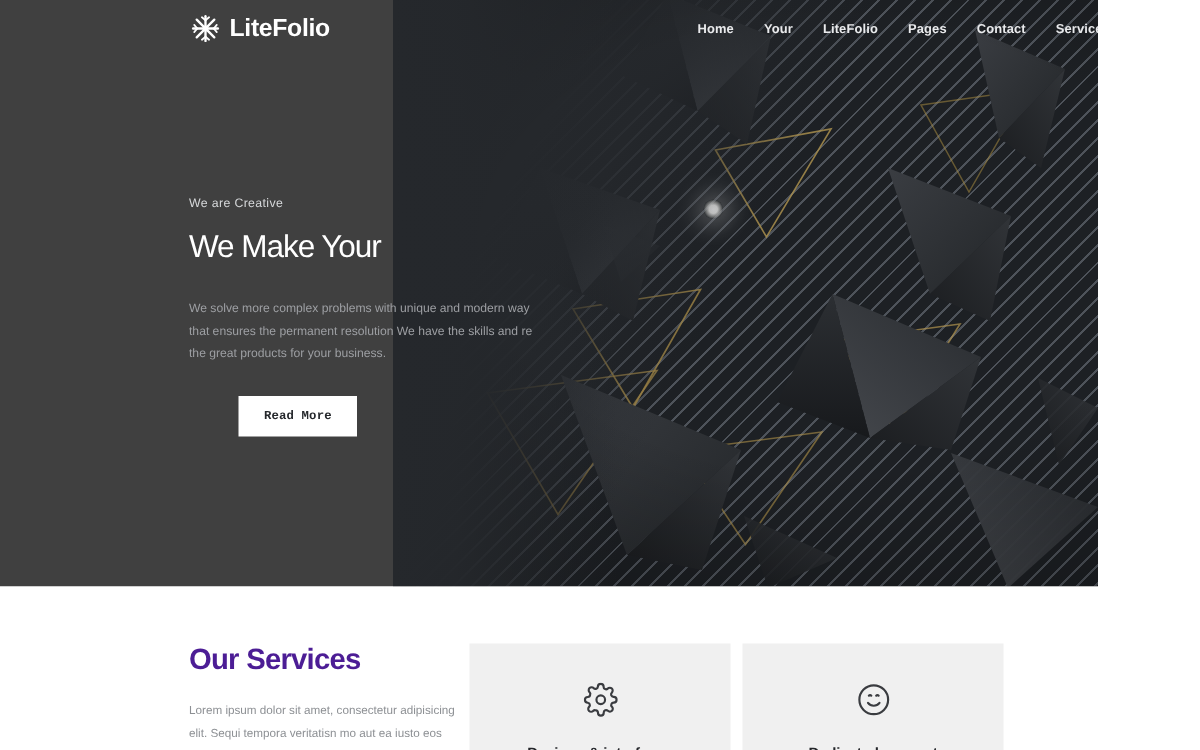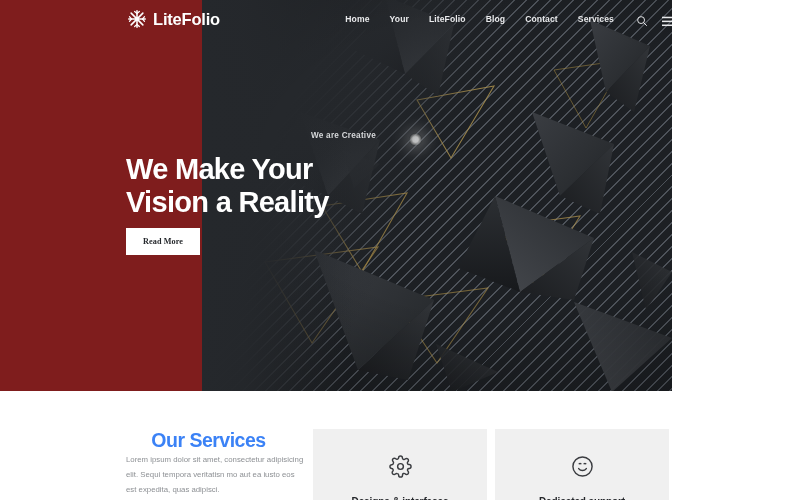--- a/index.html
+++ b/index.html
@@ -9,22 +9,22 @@
     background:#ffffff;
     -webkit-font-smoothing:antialiased;
   }
 
   
   .page { position:relative; width:800px; height:500px; overflow:hidden; }
 
   
   .hero {
     position:relative;
-    width:672px; height:391px;
-    background:#7f1d1d;
+    width:732px; height:391px;
+    background:#404040;
     overflow:hidden;
   }
 
   
   .hero-art {
     position:absolute; top:0; right:0;
     width:470px; height:391px;
     background:#1d2024;
     overflow:hidden;
   }
@@ -75,21 +75,21 @@
   }
   .brand-mark { width:22px; height:22px; position:relative; }
   .brand-name {
     color:#ffffff;
     font-size:16.5px;
     font-weight:700;
     letter-spacing:-0.2px;
   }
   .nav {
     display:flex; align-items:center;
-    margin-left:auto; margin-right:126px;
+    margin-left:auto; 
     gap:0px;
   }
   .nav a {
     color:#e9eaec;
     font-size:8.6px;
     font-weight:600;
     letter-spacing:0.1px;
     text-decoration:none;
     padding:0 10px;
     white-space:nowrap;
@@ -98,73 +98,72 @@
   .icon-btn { width:12px; height:12px; display:block; cursor:pointer; }
 
   
   .hero-copy {
     position:absolute; left:126px; top:131px;
     width:250px; z-index:30;
   }
   .eyebrow {
     color:#d6d8da;
     font-size:8.2px;
-    font-weight:700;
+    font-weight:400;
     letter-spacing:0.25px;
     margin-bottom:13px;
-    text-align:right;
   }
   .hero-title {
     color:#ffffff;
-    font-size:29px;
+    font-size:21px;
     line-height:1.14;
-    font-weight:700;
+    font-weight:400;
     letter-spacing:-0.7px;
-    margin-bottom:9px;
+    margin-bottom:22px;
   }
   .hero-desc {
     color:#9d9fa3;
     font-size:8.1px;
     line-height:1.85;
     width:232px;
     margin-bottom:20px;
   }
   .btn-readmore {
     display:inline-block;
     background:#ffffff;
     color:#25282c;
     font-size:8.2px;
     font-weight:700;
     letter-spacing:0.1px;
     padding:9px 17px;
     border:none;
     cursor:pointer;
-    font-family:Liberation Serif, serif;
+    font-family:Liberation Mono, monospace;
+    margin-left:33px;
   }
 
   
   .services {
     position:absolute; top:391px; left:0;
     width:800px; height:109px;
     background:#ffffff;
   }
   .svc-inner {
     position:relative;
     display:flex;
     padding-left:126px;
     padding-top:38px;
   }
   .svc-left { width:187px; padding-right:22px; }
   .svc-title {
-    color:#3b82f6;
+    color:#4c1d95;
     font-size:19.5px;
     font-weight:700;
     letter-spacing:-0.5px;
-    margin-bottom:0;
-    text-align:center;
+    margin-bottom:14px;
   }
   .svc-sub {
     color:#8d9094;
     font-size:7.8px;
     line-height:1.95;
     width:180px;
   }
   .svc-cards { display:flex; gap:8px; }
   .svc-card {
     width:174px; height:100px;
@@ -285,21 +284,21 @@
             <circle cx="12" cy="12" r="2.1" fill="#ffffff"></circle>
           </svg>
         </span>
         <span class="brand-name">LiteFolio</span>
       </div>
 
       <nav class="nav">
         <a href="#">Home</a>
         <a href="#">Your</a>
         <a href="#">LiteFolio</a>
-        <a href="#">Blog</a>
+        <a href="#">Pages</a>
         <a href="#">Contact</a>
         <a href="#">Services</a>
 
         <span class="nav-icons">
           <span class="icon-btn">
             <svg width="12" height="12" viewBox="0 0 16 16">
               <circle cx="6.8" cy="6.8" r="4.6" fill="none" stroke="#e9eaec" stroke-width="1.3"></circle>
               <line x1="10.2" y1="10.2" x2="14" y2="14" stroke="#e9eaec" stroke-width="1.3" stroke-linecap="round"></line>
             </svg>
           </span>
@@ -311,22 +310,22 @@
             </svg>
           </span>
         </span>
       </nav>
     </div>
 
     <div class="hero-copy">
       <div class="eyebrow">We are Creative</div>
       <h1 class="hero-title">
         <span>We Make Your</span><br>
-        <span>Vision a Reality</span>
       </h1>
+      <p class="hero-desc">We solve more complex problems with unique and modern way that ensures the permanent resolution We have the skills and re the great products for your business.</p>
       <button class="btn-readmore">Read More</button>
     </div>
   </div>
 
   <div class="services">
     <div class="svc-inner">
 
       <div class="svc-left">
         <div class="svc-title">Our Services</div>
         <div class="svc-sub">Lorem ipsum dolor sit amet, consectetur adipisicing elit. Sequi tempora veritatisn mo aut ea iusto eos est expedita, quas adipisci.</div>

